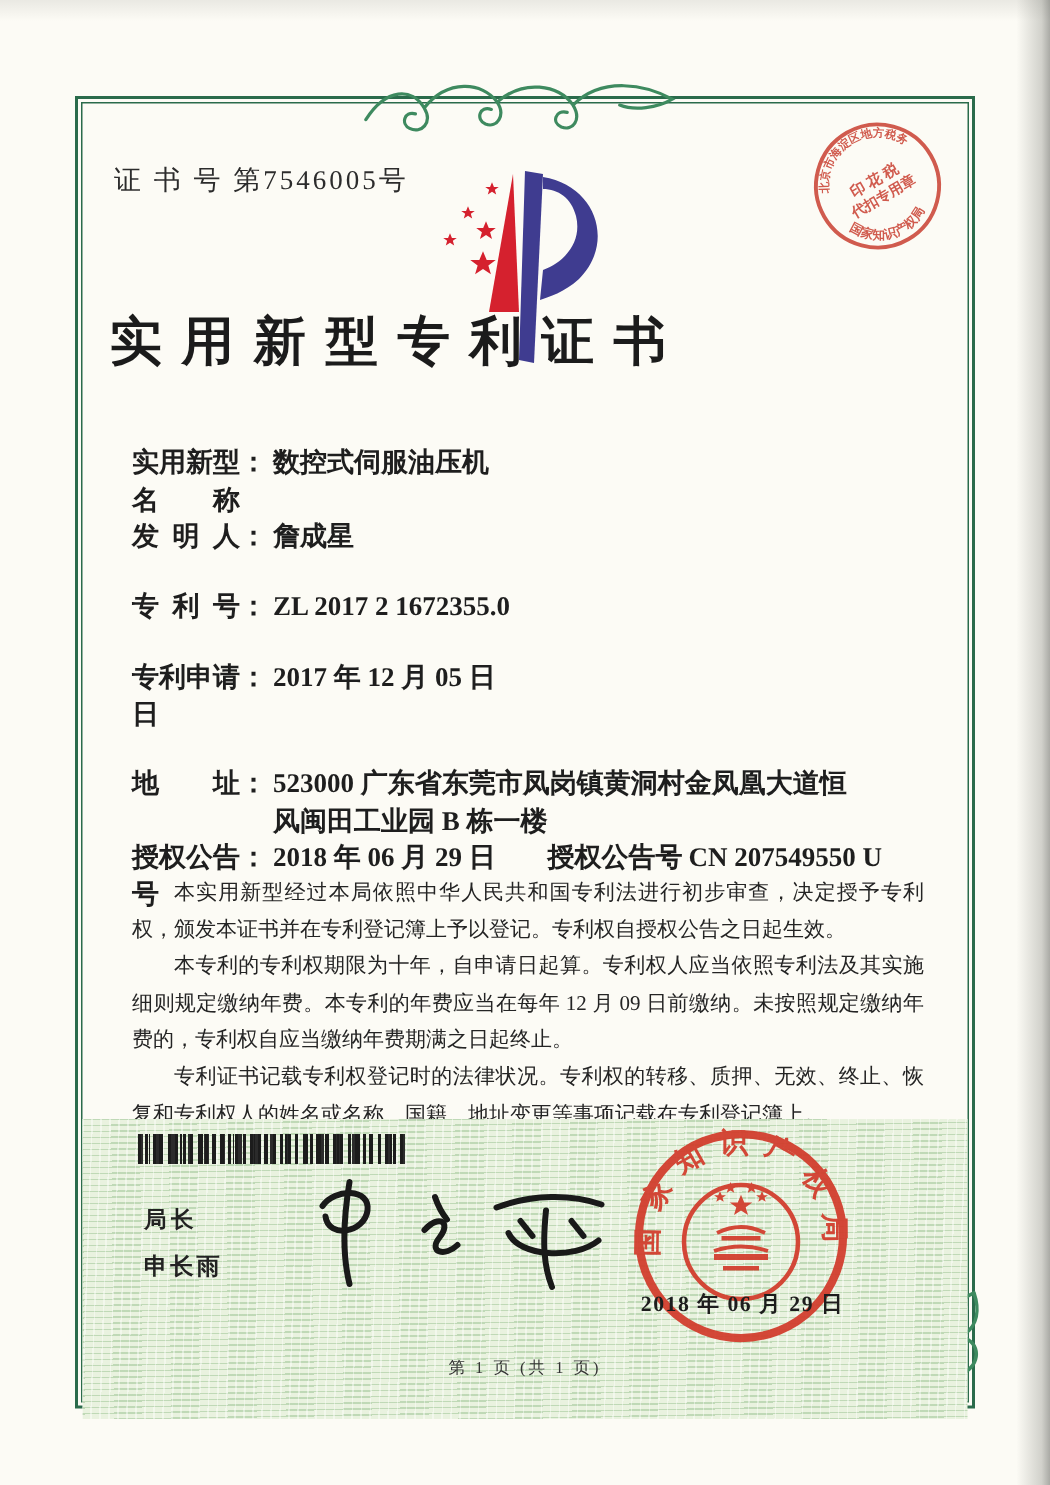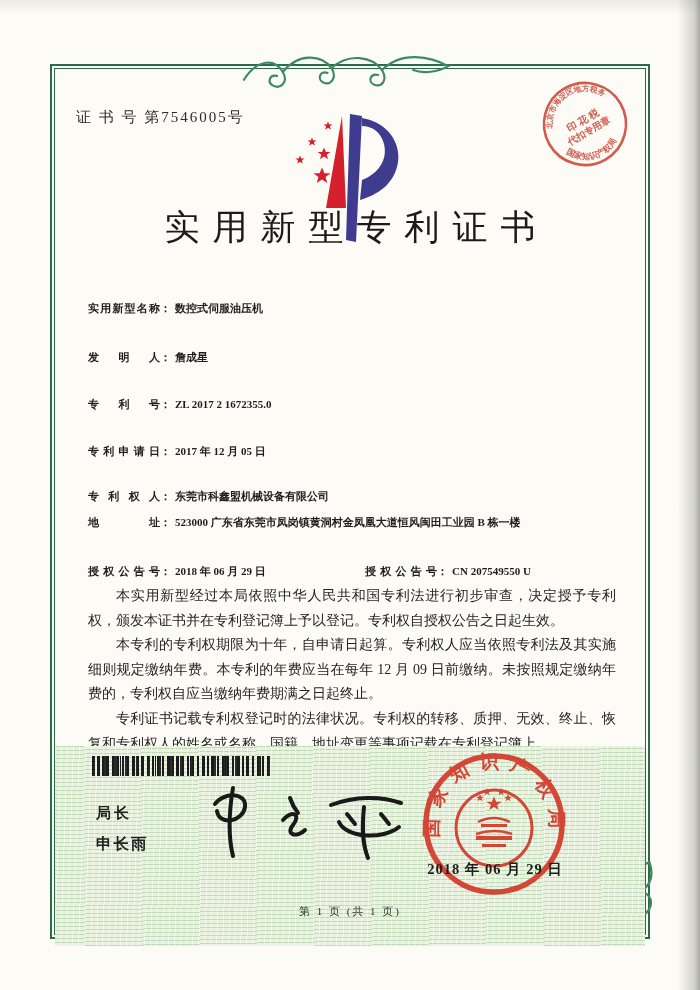--- a/index.html
+++ b/index.html
@@ -5,25 +5,25 @@
   html,body{margin:0;padding:0;}
   body{width:700px;height:990px;font-family:"Liberation Serif","DejaVu Serif",serif;}
   .page{position:relative;width:700px;height:990px;overflow:hidden;
     background:
       linear-gradient(90deg, rgba(0,0,0,0) 0 96.8%, rgba(110,112,106,.30) 99.2%, rgba(70,72,68,.45)),
       linear-gradient(0deg, rgba(0,0,0,0) 0 98.6%, rgba(150,150,144,.18)),
       #fcfbf5;
     color:var(--ink,#222);}
   .frame{position:absolute;left:50px;top:64px;width:596px;height:871px;border:2px solid var(--border-green,#2a6b4b);}
   .frame::after{content:"";position:absolute;inset:2px;border:1px solid var(--border-green,#2a6b4b);pointer-events:none;}
-  .cert-no{position:absolute;left:76px;top:108px;font-size:15px;letter-spacing:2px;color:#2c2c2c;}
+  .cert-no{position:absolute;left:76px;top:108px;font-size:18px;letter-spacing:2px;color:#2c2c2c;}
   .logo{position:absolute;left:282px;top:110px;width:140px;height:137px;}
-  .title{position:absolute;left:60px;right:60px;top:204px;text-align:center;font-size:35px;font-weight:normal;
+  .title{position:absolute;left:60px;right:60px;top:204px;text-align:left;font-size:35px;font-weight:bold;
          letter-spacing:13px;padding-left:13px;color:#1b1b1b;}
-  .row{position:absolute;left:88px;width:535px;font-size:11px;font-weight:600;line-height:25px;color:#1e1e1e;}
+  .row{position:absolute;left:88px;width:535px;font-size:18px;font-weight:600;line-height:25px;color:#1e1e1e;}
   .lbl{display:inline-block;width:72px;text-align:justify;text-align-last:justify;vertical-align:top;}
   .colon{vertical-align:top;}
   .val{vertical-align:top;margin-left:4px;}
   .val-addr{display:inline-block;width:398px;vertical-align:top;margin-left:4px;}
   .grant-right{position:absolute;left:277px;top:0;white-space:nowrap;}
   .paras{position:absolute;left:88px;width:528px;top:584px;font-size:14px;line-height:24.6px;
          text-align:justify;color:#242424;}
   .paras p{margin:0;text-indent:2em;}
   .band{position:absolute;left:55px;width:590px;top:746px;height:200px;
     background:
@@ -94,23 +94,20 @@
   </div>
   <div class="row" style="top:345px">
     <span class="lbl">发明人</span><span class="colon">：</span><span class="val">詹成星</span>
   </div>
   <div class="row" style="top:392px">
     <span class="lbl">专利号</span><span class="colon">：</span><span class="val">ZL 2017 2 1672355.0</span>
   </div>
   <div class="row" style="top:439px">
     <span class="lbl">专利申请日</span><span class="colon">：</span><span class="val">2017 年 12 月 05 日</span>
   </div>
-  <div class="row" style="top:484px">
-    <span class="lbl">专利权人</span><span class="colon">：</span><span class="val">东莞市科鑫盟机械设备有限公司</span>
-  </div>
   <div class="row" style="top:510px">
     <span class="lbl">地址</span><span class="colon">：</span><span class="val-addr">523000 广东省东莞市凤岗镇黄洞村金凤凰大道恒风闽田工业园 B 栋一楼</span>
   </div>
   <div class="row" style="top:559px">
     <span class="lbl">授权公告号</span><span class="colon">：</span><span class="val">2018 年 06 月 29 日</span>
     <span class="grant-right">
       <span class="lbl">授权公告号</span><span class="colon">：</span><span class="val">CN 207549550 U</span>
     </span>
   </div>
 

